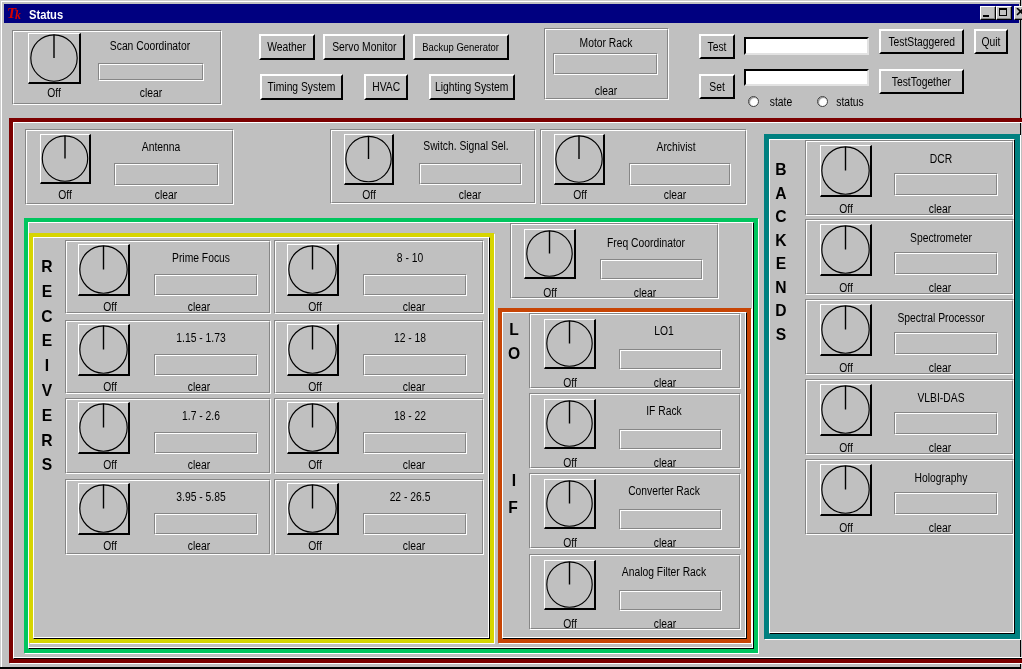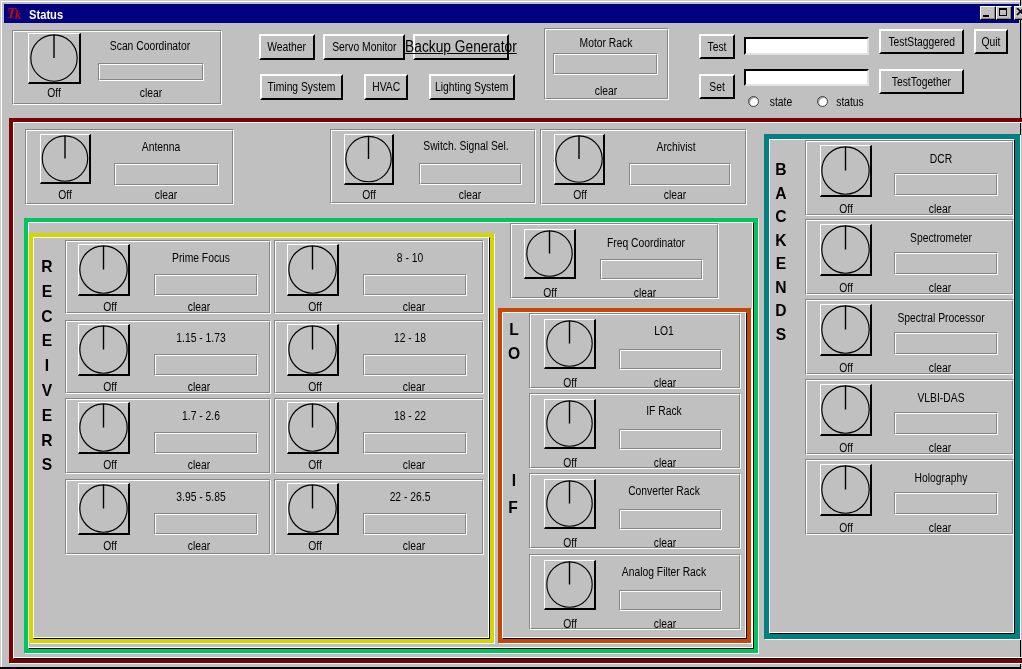--- a/index.html
+++ b/index.html
@@ -58,21 +58,21 @@
 <div class="lbl" style="left:150px;top:39px;">Scan Coordinator</div>
 <div class="gv" style="left:98px;top:63px;width:104px;height:16px;"></div>
 <div class="lbl" style="left:54px;top:86px;">Off</div>
 <div class="lbl" style="left:151px;top:86px;">clear</div>
 <div class="btn" style="left:259px;top:34px;width:52px;height:22px;font-size:12px;">
     <span style="display:inline-block;transform:scaleX(0.86);">Weather</span>
   </div>
 <div class="btn" style="left:323px;top:34px;width:78px;height:22px;font-size:12px;">
     <span style="display:inline-block;transform:scaleX(0.86);">Servo Monitor</span>
   </div>
-<div class="btn" style="left:413px;top:34px;width:92px;height:22px;font-size:16px;text-decoration:underline;">
+<div class="btn" style="left:413px;top:34px;width:92px;height:22px;font-size:11px;">
     <span style="display:inline-block;transform:scaleX(0.86);">Backup Generator</span>
   </div>
 <div class="btn" style="left:260px;top:74px;width:79px;height:22px;font-size:12px;">
     <span style="display:inline-block;transform:scaleX(0.86);">Timing System</span>
   </div>
 <div class="btn" style="left:364px;top:74px;width:40px;height:22px;font-size:12px;">
     <span style="display:inline-block;transform:scaleX(0.86);">HVAC</span>
   </div>
 <div class="btn" style="left:429px;top:74px;width:82px;height:22px;font-size:12px;">
     <span style="display:inline-block;transform:scaleX(0.86);">Lighting System</span>

